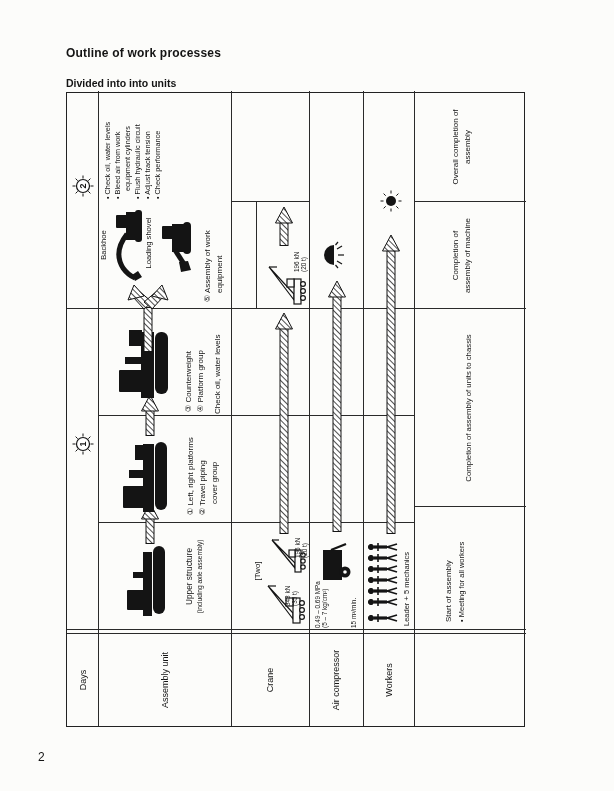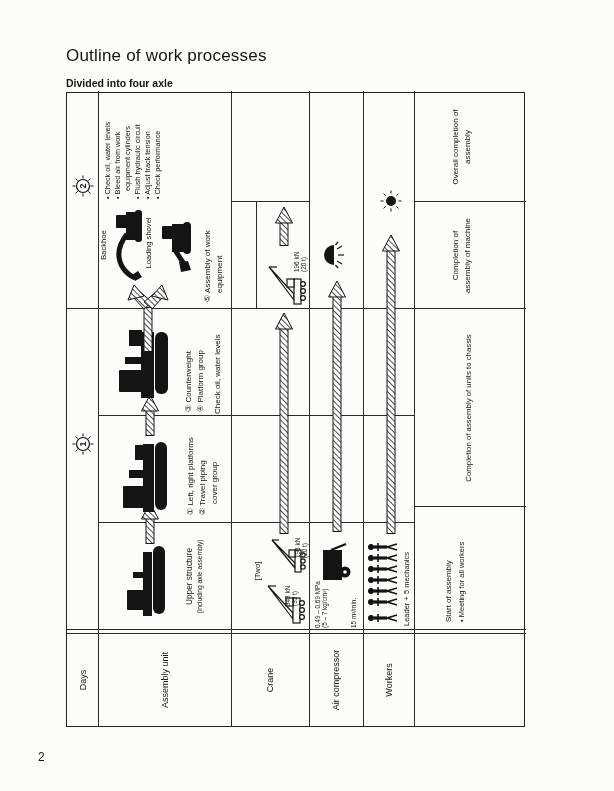--- a/index.html
+++ b/index.html
@@ -1,19 +1,19 @@
 <!DOCTYPE html>
 <html><head>
 <meta charset="utf-8">
 <style>
   html,body{margin:0;padding:0;background:#e8e8e6;}
   .page{position:relative;width:614px;height:791px;background:#fcfcfa;overflow:hidden;
         font-family:"Liberation Sans","DejaVu Sans",sans-serif;color:#141414;}
   .abs{position:absolute;}
-  .title{font-size:17px;font-weight:normal;letter-spacing:.2px;}
+  .title{font-size:12px;font-weight:bold;letter-spacing:.2px;}
   .subtitle{font-size:10.5px;font-weight:bold;}
   .pagenum{font-size:12px;}
   
   .rot{position:absolute;left:66px;top:92px;width:635px;height:459px;
        transform:translateY(635px) rotate(-90deg);transform-origin:0 0;
        border:1px solid #222;box-sizing:border-box;background:#fcfcfa;}
   .hline{position:absolute;height:0;border-top:1px solid #2a2a2a;}
   .vline{position:absolute;width:0;border-left:1px solid #2a2a2a;}
   .dline{position:absolute;width:3px;border-left:1px solid #2a2a2a;border-right:1px solid #2a2a2a;}
   .hdr{position:absolute;display:flex;align-items:center;justify-content:center;
@@ -33,21 +33,21 @@
   <svg width="0" height="0">
     <defs>
       <pattern id="hatch" patternUnits="userSpaceOnUse" width="4" height="4" patternTransform="rotate(45)">
         <rect width="4" height="4" fill="#ffffff"></rect>
         <line x1="0" y1="0" x2="0" y2="4" stroke="#141414" stroke-width="1.5"></line>
       </pattern>
     </defs>
   </svg>
 
   <div class="abs title" style="left:66px;top:46px;">Outline of work processes</div>
-  <div class="abs subtitle" style="left:66px;top:77px;">Divided into four axle</div>
+  <div class="abs subtitle" style="left:66px;top:77px;">Divided into into units</div>
   <div class="abs pagenum" style="left:38px;top:750px;">2</div>
 
   <div class="rot">
 
     <div class="hline" style="left:0;top:31px;width:635px;"></div>
     <div class="hline" style="left:0;top:164px;width:635px;"></div>
     <div class="hline" style="left:0;top:242px;width:635px;"></div>
     <div class="hline" style="left:0;top:296px;width:635px;"></div>
     <div class="hline" style="left:0;top:347px;width:635px;"></div>
     <div class="dline" style="left:92px;top:0;height:459px;"></div>

